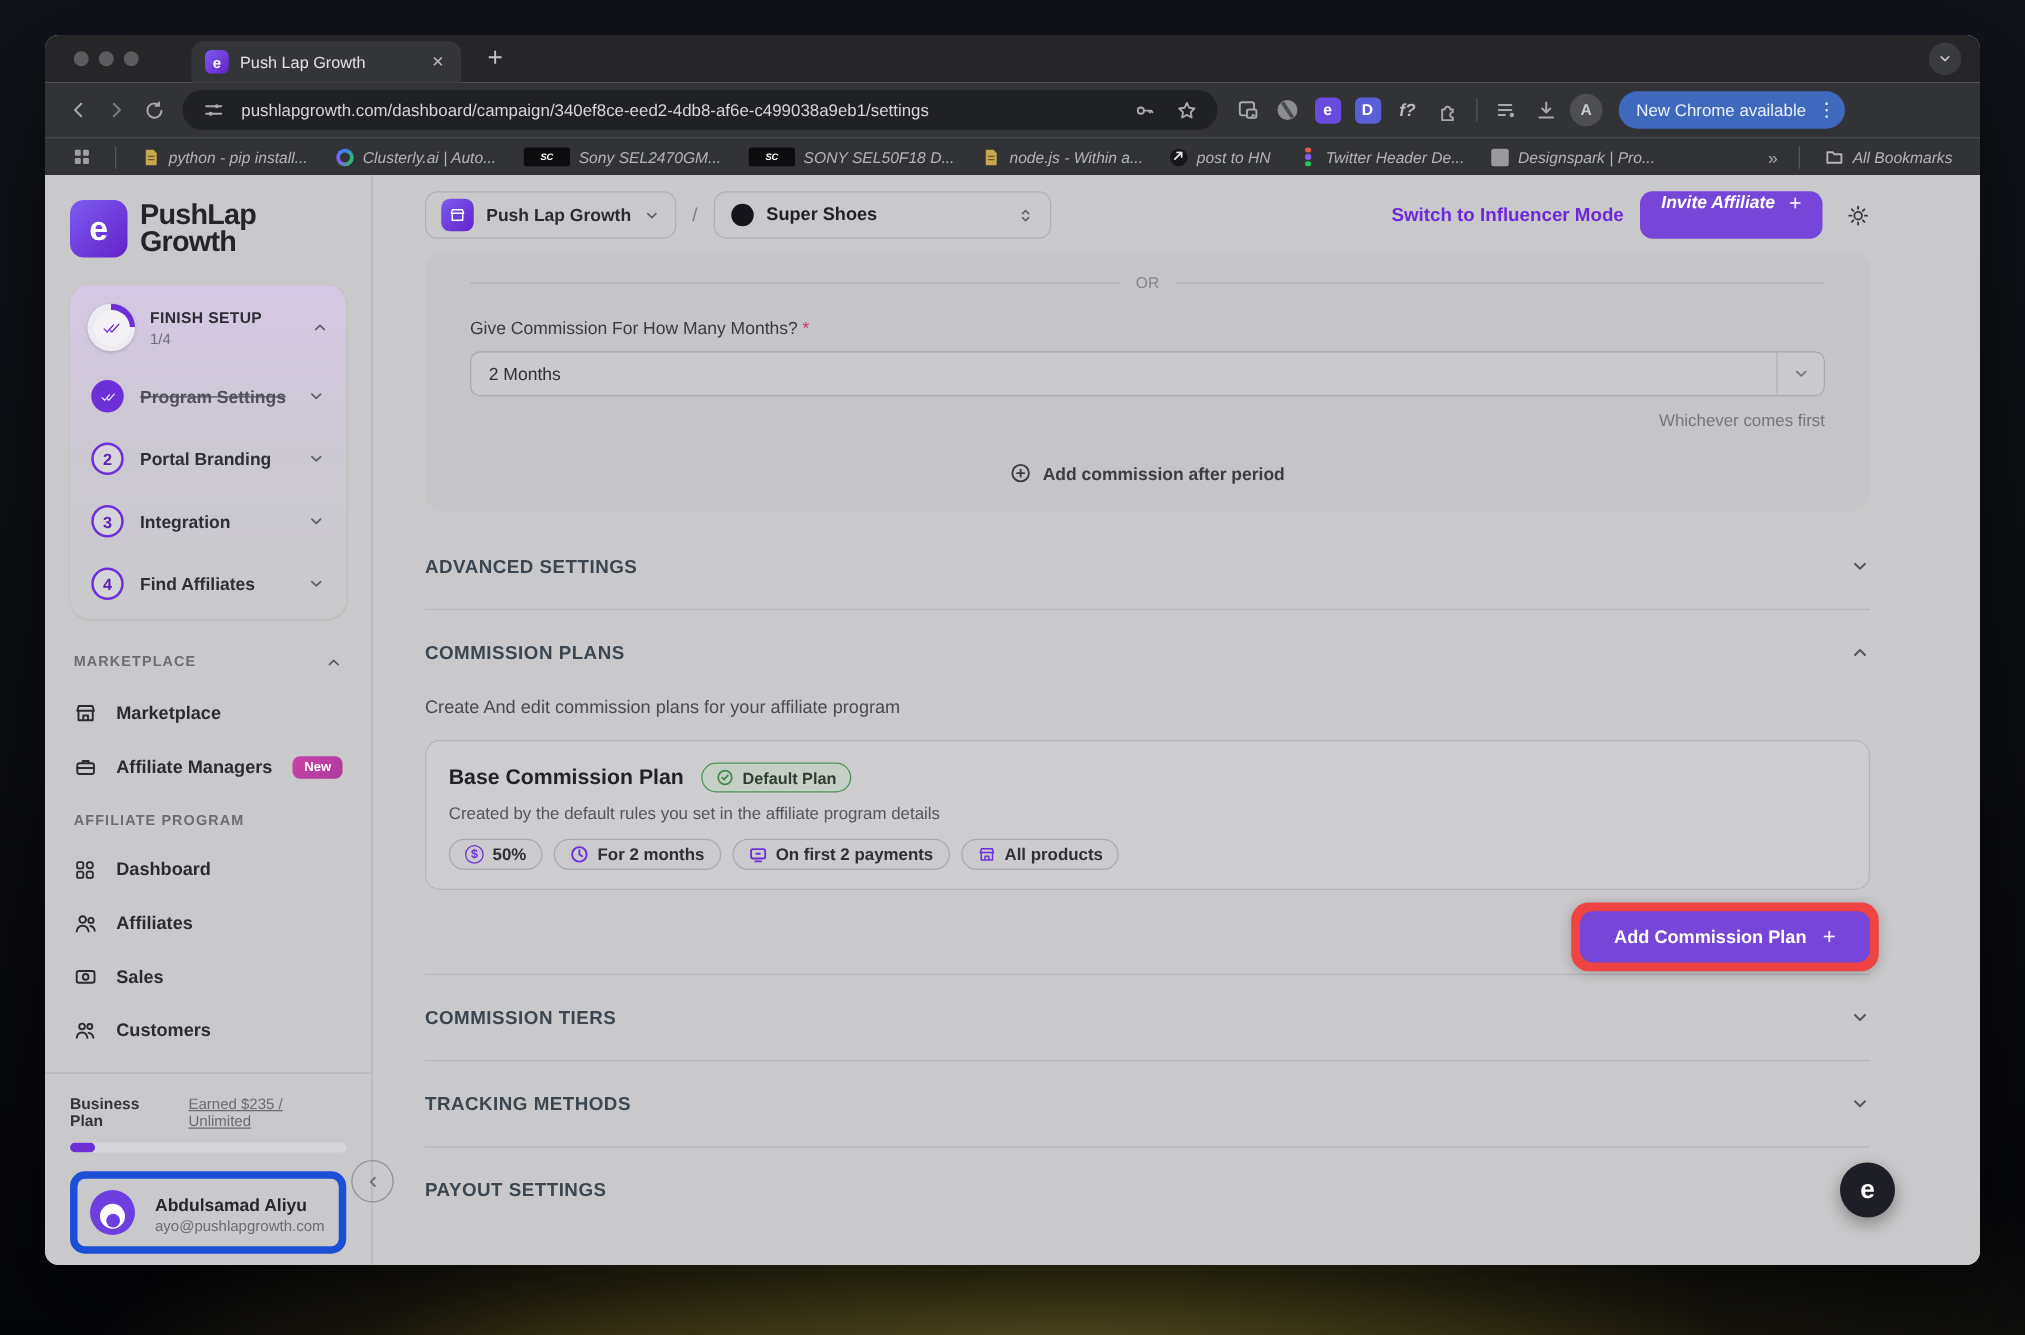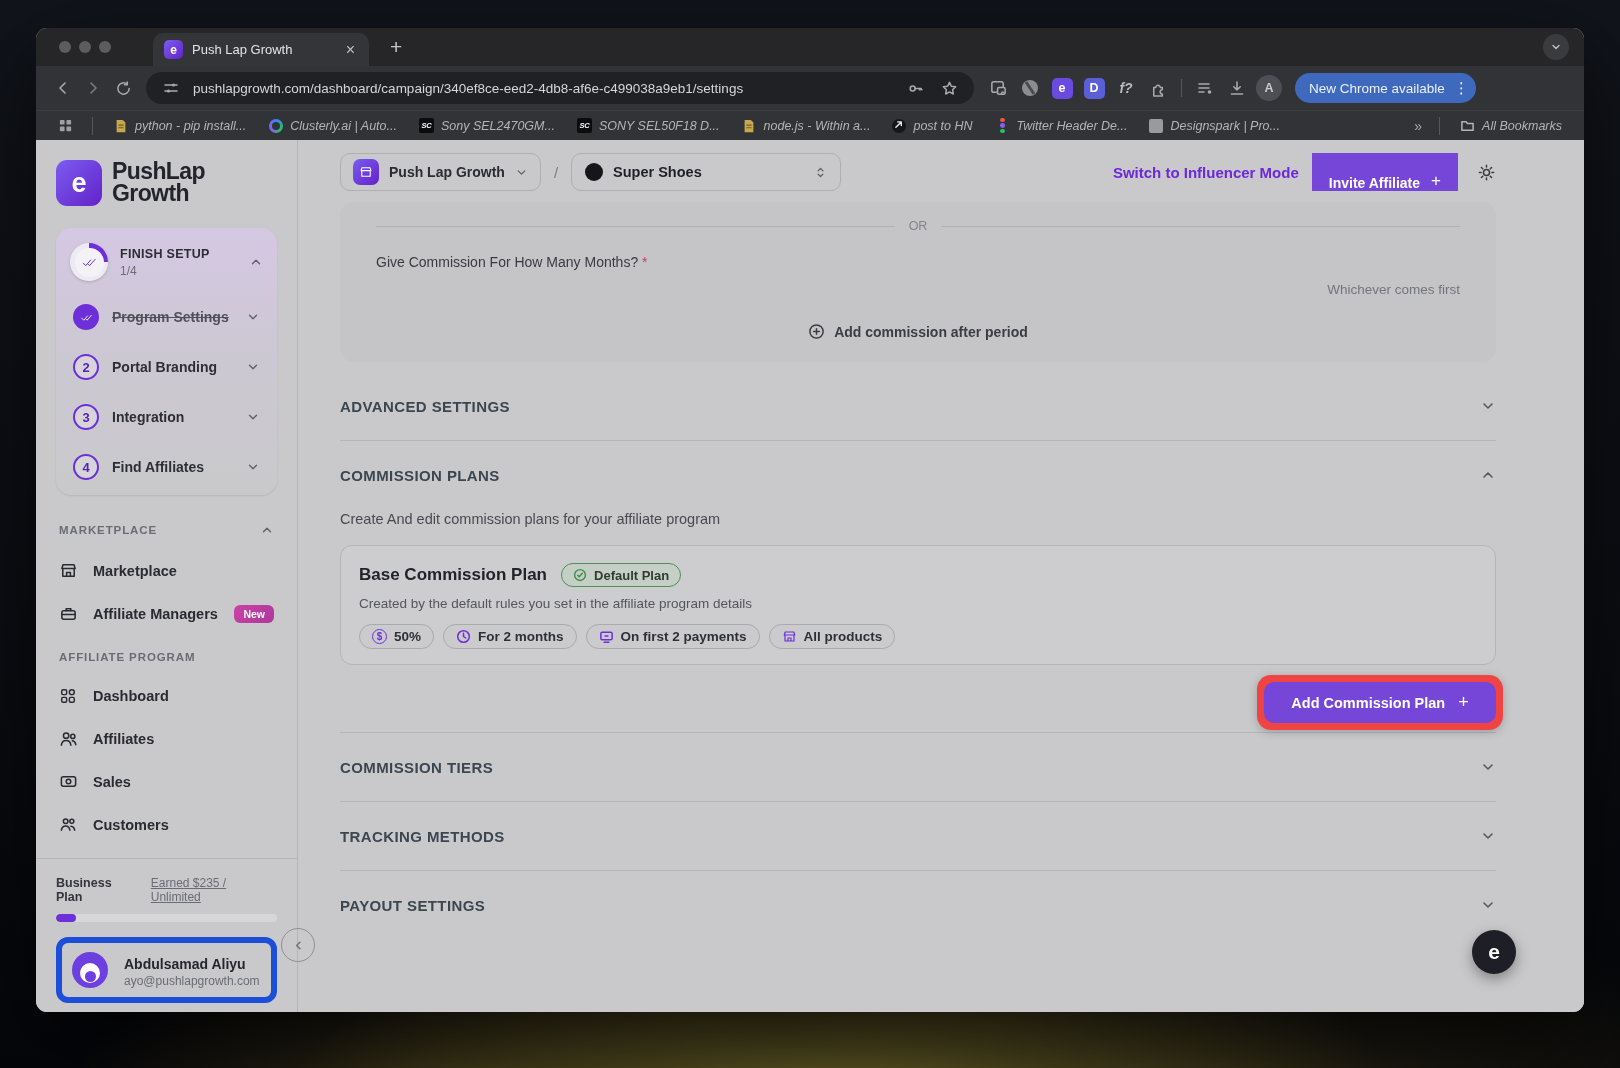--- a/index.html
+++ b/index.html
@@ -40,21 +40,21 @@
   .avatar-a { width:26px; height:26px; border-radius:50%; background:#4e4f55; color:#c8c9cd; font-size:12.5px; font-weight:700; display:flex; align-items:center; justify-content:center; }
   .update-pill { height:30px; background:#3f69bd; border-radius:15px; color:#e9f0ff; font-size:13.5px; display:flex; align-items:center; gap:9px; padding:0 7px 0 14px; margin-left:10px; flex:0 0 auto; }
   .kebab { font-size:15px; letter-spacing:0; }
 
   
   .bookmarksbar { height:30px; background:#323337; border-top:1px solid #3b3c40; display:flex; align-items:center; padding:0 13px; gap:4px; }
   .bm { display:flex; align-items:center; gap:7px; color:#b3b4b8; font-size:12.5px; padding:0 9px; height:22px; white-space:nowrap; flex:0 0 auto;font-style:italic; }
   .bi { width:15px; height:15px; display:flex; align-items:center; justify-content:center; }
   .bi-ring { width:14px; height:14px; border-radius:50%; background:conic-gradient(#3b82f6,#22c55e,#8b5cf6,#3b82f6); position:relative; }
   .bi-ring::after { content:""; position:absolute; inset:3px; border-radius:50%; background:#323337; }
-  .bi-sc { width:15px; height:15px; background:#0c0c0e; border-radius:2px; color:#fff; font-size:7.5px; font-weight:800; display:flex; align-items:center; justify-content:center; letter-spacing:-.2px; }
+  .bi-sc { width:37px; height:15px; background:#0c0c0e; border-radius:2px; color:#fff; font-size:7.5px; font-weight:800; display:flex; align-items:center; justify-content:center; letter-spacing:-.2px; }
   .bi-hn { width:14px; height:14px; border-radius:50%; background:#16161a; display:flex; align-items:center; justify-content:center; color:#e6e6e9; }
   .bi-figma { display:flex; flex-direction:column; gap:1px; }
   .bi-figma i { width:5px; height:5px; border-radius:50%; display:block; }
   .bi-ds { width:14px; height:14px; background:#9a9a9e; border-radius:2px; }
   .bm-spacer { flex:1; }
   .chev2 { color:#a8a9ad; font-size:14px; padding:0 6px; }
 
   
   .page { height:872px; display:flex; position:relative; background:#c9c9cb; color:#2e2e36; }
 
@@ -102,21 +102,21 @@
   .appheader { height:40px; margin-top:12px; display:flex; align-items:center; gap:13px; }
   .ws-pill { height:38px; border:1px solid #aeaeb3; border-radius:10px; display:flex; align-items:center; gap:10px; padding:0 12px; }
   .ws-icon { width:26px; height:26px; border-radius:7px; background:linear-gradient(135deg,#7b5cf0,#6322c9); color:#fff; display:flex; align-items:center; justify-content:center; flex:0 0 auto; }
   .ws-label { font-size:14px; font-weight:600; color:#2b2b33; }
   .slash { color:#7a7a82; font-size:15px; }
   .prog-pill { height:38px; width:270px; border:1px solid #aeaeb3; border-radius:10px; display:flex; align-items:center; gap:10px; padding:0 13px; }
   .prog-dot { width:18px; height:18px; border-radius:50%; background:#15151b; flex:0 0 auto; }
   .prog-label { font-size:14.5px; font-weight:700; color:#1f1f27; }
   .spacer { flex:1; }
   .switch-link { color:#6d28d9; font-weight:700; font-size:15px; cursor:pointer; }
-  .invite-btn { height:38px; background:#7646d8; border:none; border-radius:0; color:#fff; font-size:14px; font-weight:600; padding:0 17px; display:flex; align-items:flex-end; gap:11px; }
+  .invite-btn { height:38px; background:#7646d8; border:none; border-radius:10px; color:#fff; font-size:14px; font-weight:600; padding:0 17px; display:flex; align-items:flex-start; gap:11px;font-style:italic; }
   .invite-btn .plus-g { font-size:17px; font-weight:500; }
   .sun { color:#3a3a42; margin-left:6px; display:flex; }
 
   .form-panel { margin-top:10px; background:#c5c5c8; border-radius:14px; padding:17px 36px 22px; }
   .or-row { display:flex; align-items:center; gap:14px; color:#84848c; font-size:12.5px; }
   .or-line { flex:1; height:1px; background:#b2b2b6; }
   .field-label { margin-top:21px; font-size:14px; color:#3a3a42; }
   .req { color:#d6336c; }
   .select { margin-top:11px; height:36px; background:#cacacd; border:1px solid #a7a7ac; border-radius:8px; display:flex; align-items:center; }
   .select-value { padding:0 14px; font-size:14px; color:#2e2e36; flex:1; }
@@ -548,20 +548,28 @@
         </div>
 
         <div class="form-panel">
           <div class="or-row">
             <span class="or-line"></span>
               <span>OR</span>
               <span class="or-line"></span>
           </div>
           <div class="field-label">
             <span>Give Commission For How Many Months?</span> <span class="req">*</span>
+          </div>
+          <div class="select">
+            <span class="select-value">2 Months</span>
+            <span class="select-caret">
+                <svg class="s" width="14" height="14" viewBox="0 0 16 16">
+                  <path d="M4 6l4 4 4-4"></path>
+                </svg>
+              </span>
           </div>
           <div class="note">Whichever comes first</div>
           <div class="add-after">
             <svg class="s" width="17" height="17" viewBox="0 0 18 18" stroke-width="1.4">
                 <circle cx="9" cy="9" r="7"></circle>
                 <path d="M9 6v6M6 9h6"></path>
               </svg>
             <span>Add commission after period</span>
           </div>
         </div>

